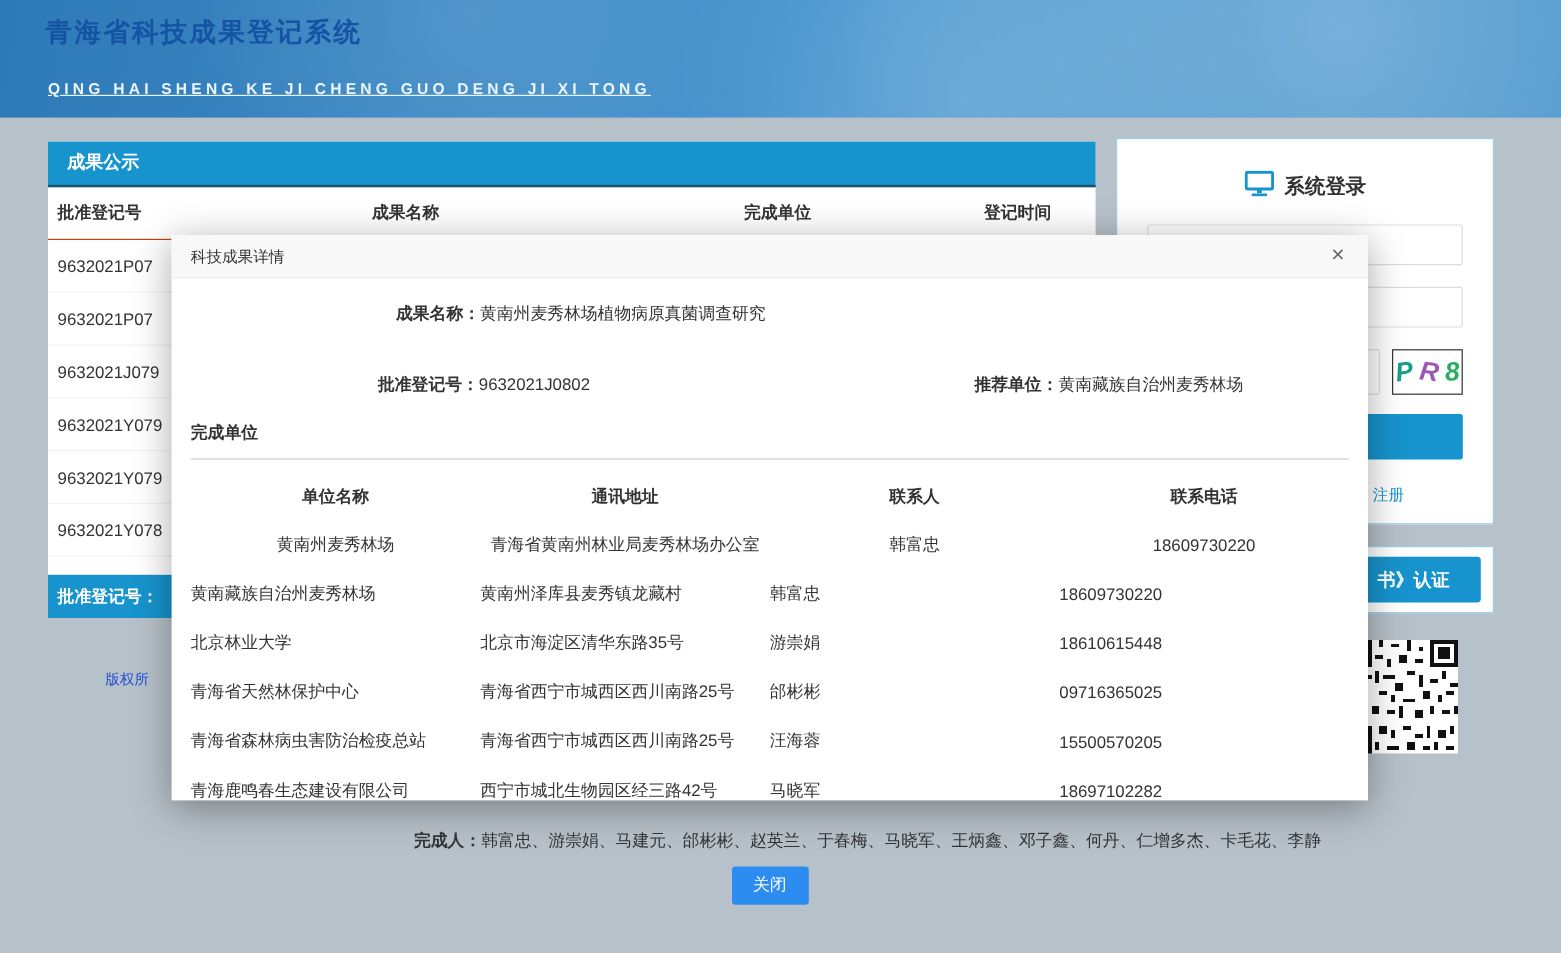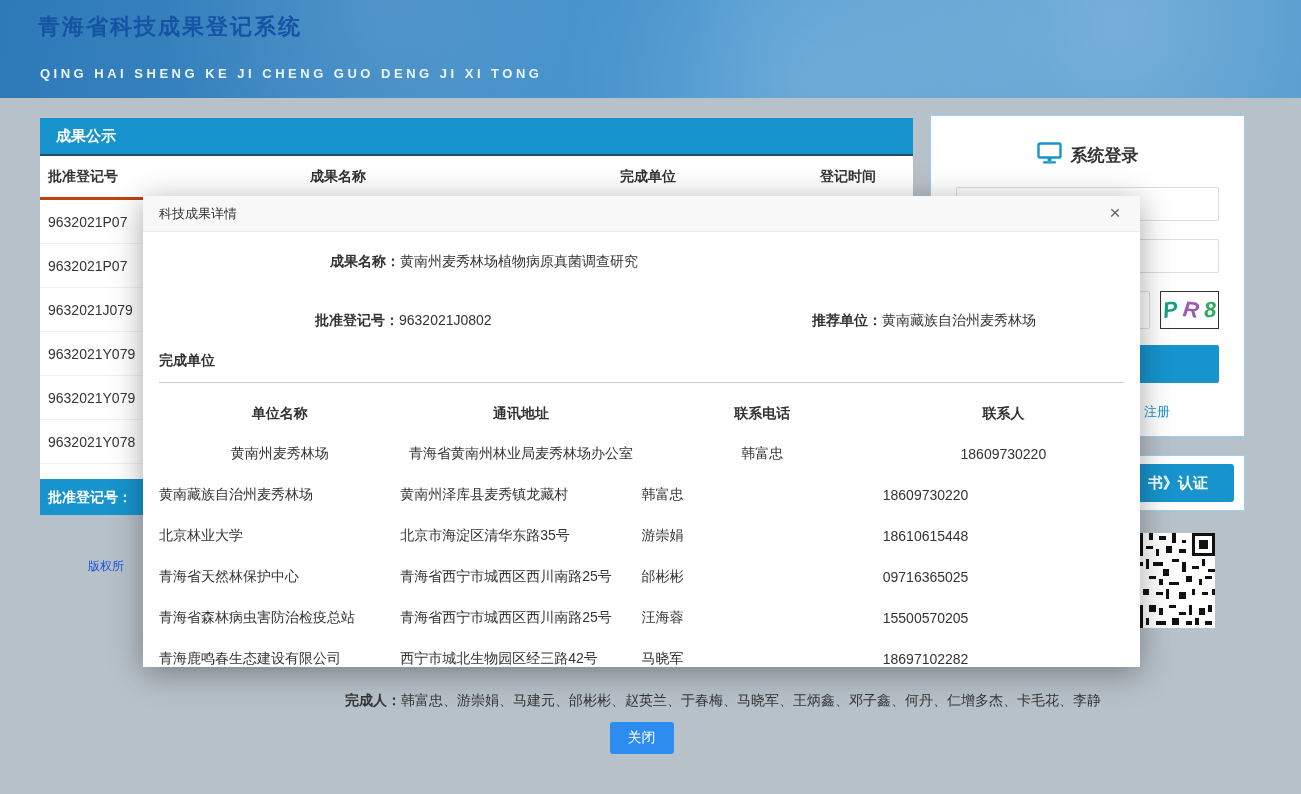--- a/index.html
+++ b/index.html
@@ -19,37 +19,37 @@
       radial-gradient(circle at 62% 85%, rgba(255,255,255,.14), transparent 30%),
       radial-gradient(circle at 30% 10%, rgba(255,255,255,.10), transparent 25%),
       linear-gradient(100deg,#2e79b7 0%,#4a97cf 55%,#3e8ec8 100%);
   }
   .site-title {
     position:absolute; left:38px; top:12px;
     font-size:22px; font-weight:bold; color:#1553a4; letter-spacing:2px;
   }
   .site-subtitle {
     position:absolute; left:40px; top:66px;
-    font-size:13px; font-weight:bold; color:#eaf5ff; letter-spacing:3.5px;
+    font-size:13px; font-weight:bold; color:#eaf5ff; letter-spacing:3.5px;text-decoration:underline;
   }
 
   
   .results-panel {
     position:absolute; left:40px; top:118px; width:873px; height:397px;
     background:#fff;
   }
   .panel-titlebar {
     height:38px; background:#1794cd; border-bottom:2px solid #1b4f6e;
     color:#fff; font-size:15px; font-weight:bold; line-height:36px; padding-left:16px;
   }
   .results-table-header, .results-row {
     display:grid; grid-template-columns:262px 310px 200px 1fr;
     height:44px; align-items:center; font-size:14px; color:#333;
   }
-  .results-table-header { font-weight:bold; border-bottom:3px solid #c2410c; }
+  .results-table-header { font-weight:bold; border-bottom:1px solid #c2410c; }
   .results-table-header > div, .results-row > div { padding-left:8px; overflow:hidden; white-space:nowrap; }
   .results-row { border-bottom:1px solid #f2f2f2; }
   .panel-footerbar {
     position:absolute; left:0; bottom:0; width:100%; height:36px;
     background:#1794cd; color:#fff; font-size:14px; font-weight:bold;
     line-height:36px; padding-left:8px;
   }
 
   
   .login-card {
@@ -308,22 +308,22 @@
         <span class="field-label">推荐单位：</span><span>黄南藏族自治州麦秀林场</span>
       </span>
     </div>
 
     <div class="section-title">完成单位</div>
 
     <div class="units-table">
       <div class="unit-row header center">
         <div>单位名称</div>
         <div>通讯地址</div>
+        <div>联系人</div>
         <div>联系电话</div>
-        <div>联系人</div>
       </div>
       <div class="unit-row center">
         <div>黄南州麦秀林场</div>
         <div>青海省黄南州林业局麦秀林场办公室</div>
         <div>韩富忠</div>
         <div>18609730220</div>
       </div>
       <div class="unit-row">
         <div>黄南藏族自治州麦秀林场</div>
         <div>黄南州泽库县麦秀镇龙藏村</div>

